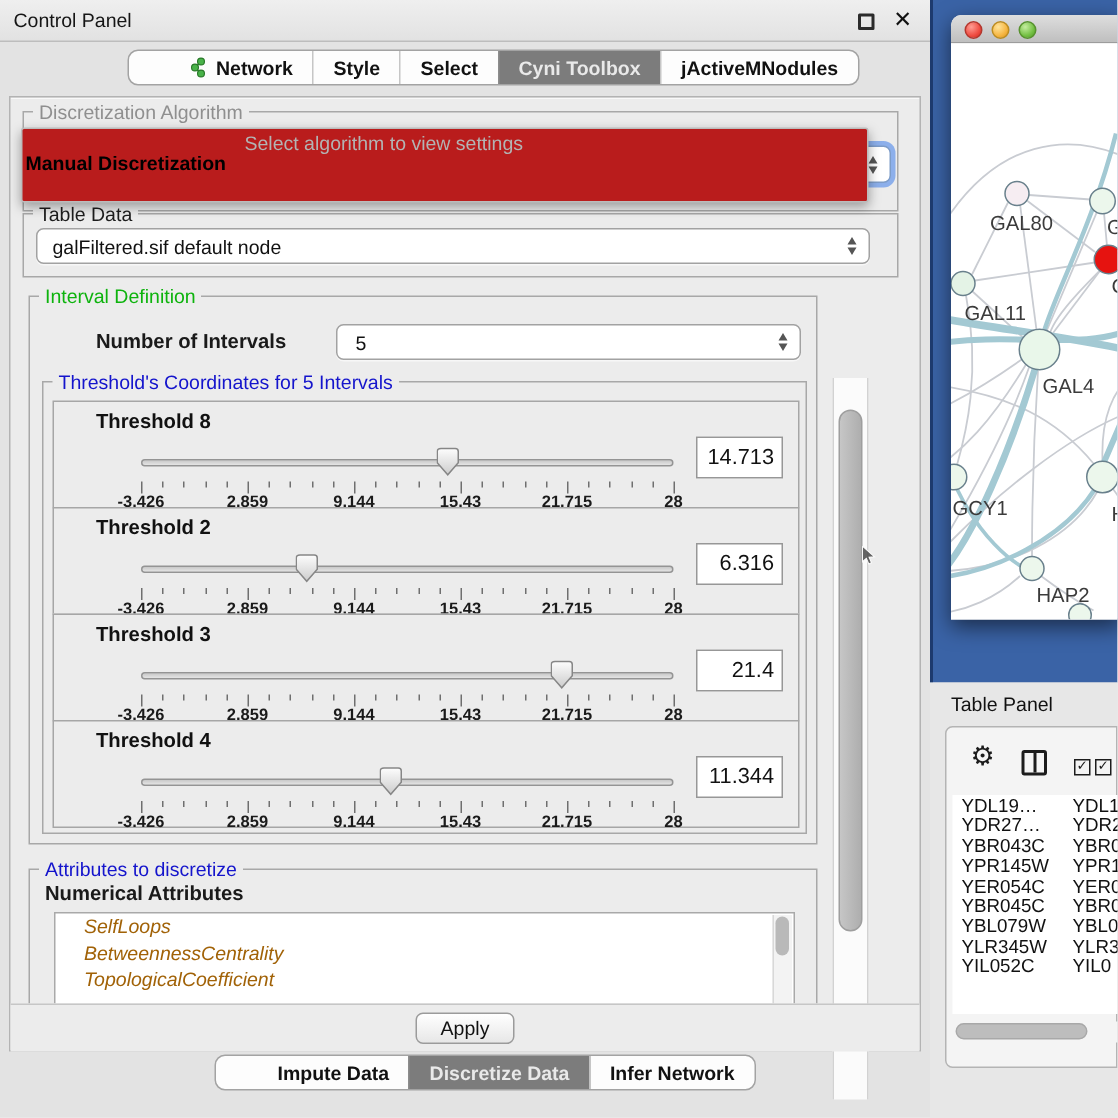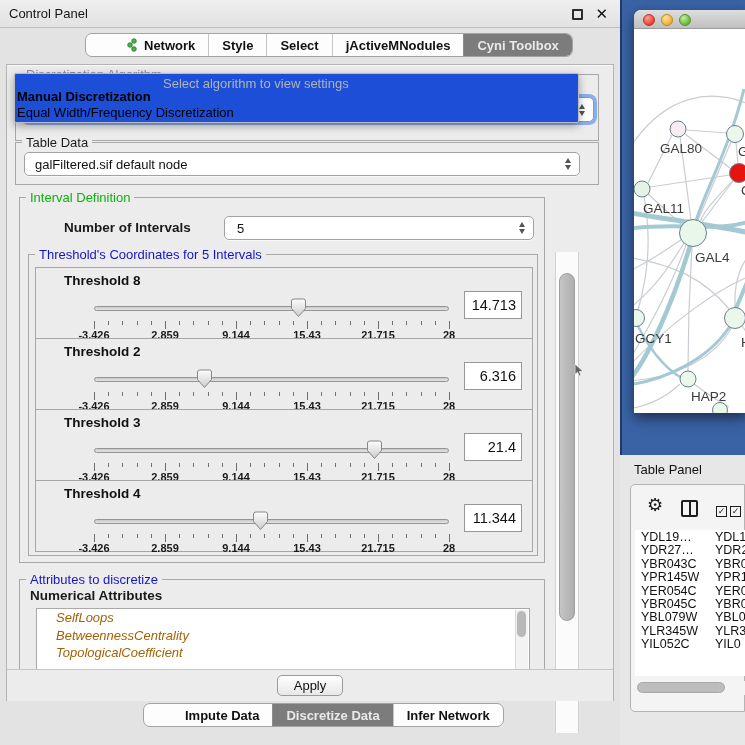--- a/index.html
+++ b/index.html
@@ -28,21 +28,21 @@
   .gt-green { color:#0db30d; }
   .gt-blue { color:#1414cc; }
 
   .combo { position:absolute; background:#fff; border:1px solid #a2a2a2; border-radius:5px; font-size:13px; color:#111; box-shadow:inset 0 1px 0 #fff,0 1px 0 rgba(255,255,255,.6); }
   .combo .val { position:absolute; left:10px; top:0; line-height:23px; white-space:nowrap; }
   .spin { position:absolute; right:8px; top:50%; transform:translateY(-50%); display:flex; flex-direction:column; align-items:center; gap:2px; }
   .arr-up { width:0; height:0; border-left:3.5px solid transparent; border-right:3.5px solid transparent; border-bottom:5px solid #555; }
   .arr-dn { width:0; height:0; border-left:3.5px solid transparent; border-right:3.5px solid transparent; border-top:5px solid #555; }
   .focus-ring { box-shadow:0 0 0 3px rgba(100,150,235,.7); border-color:#7d9cc8; }
 
-  #algo-popup { left:7px; top:8px; width:565px; height:50px; background:#1d4ed8; border:1px solid #bcbcbc; border-radius:2px; box-shadow:0 3px 8px rgba(0,0,0,.35); z-index:30; font-size:13px; }
+  #algo-popup { left:7px; top:20px; width:565px; height:50px; background:#b91c1c; border:1px solid #bcbcbc; border-radius:2px; box-shadow:0 3px 8px rgba(0,0,0,.35); z-index:30; font-size:13px; }
   #algo-popup .hint { position:absolute; left:148px; top:2px; color:#b3b3b3; line-height:15px; }
   #algo-popup .item { position:absolute; left:2px; white-space:nowrap; line-height:16px; color:#000; }
 
   .th-row { position:absolute; left:6px; width:498px; height:72px; border:1px solid #a6a6a6; background:#ececec; }
   .th-label { position:absolute; left:28px; top:5px; font-size:13.5px; font-weight:bold; color:#111; }
   .slider { position:absolute; left:58px; top:30px; width:355px; height:40px; }
   .slider .track { position:absolute; left:0; top:8px; width:355px; height:5px; background:linear-gradient(#c9c9c9,#e4e4e4); border:1px solid #949494; border-radius:3px; }
   .slider .thumb { position:absolute; top:0; }
   .slider .tick { position:absolute; width:1px; background:#6f6f6f; top:23px; }
   .slider .tlab { position:absolute; top:31px; transform:translateX(-50%); font-size:11px; font-weight:bold; color:#1a1a1a; white-space:nowrap; }
@@ -107,44 +107,43 @@
       <circle cx="7" cy="11" r="2.3" fill="#49b349" stroke="#2a7a2a" stroke-width="0.8"></circle>
     </svg>
     <span>Network</span>
   </div>
   <div class="tab">
       <span>Style</span>
     </div>
   <div class="tab">
       <span>Select</span>
     </div>
+  <div class="tab active">
+      <span>Cyni Toolbox</span>
+    </div>
   <div class="tab">
       <span>jActiveMNodules</span>
-    </div>
-  <div class="tab active">
-      <span>Cyni Toolbox</span>
     </div>
 </div>
 
 <div class="abs" id="content">
 
   <div class="group" style="left:8px; top:9px; width:584px; height:67px;">
     <span class="group-title gt-gray">Discretization Algorithm</span>
     <div class="combo focus-ring" style="left:8px; top:22px; width:570px; height:25px;">
       <span class="spin">
           <span class="arr-up"></span>
           <span class="arr-dn"></span>
         </span>
     </div>
   </div>
 
   <div class="abs" id="algo-popup">
     <div class="hint">Select algorithm to view settings</div>
     <div class="item" style="top:15px; font-weight:bold;">Manual Discretization</div>
-    <div class="item" style="top:31px;">Equal Width/Frequency Discretization</div>
   </div>
 
   <div class="group" style="left:8px; top:77px; width:584px; height:43px;">
     <span class="group-title gt-black">Table Data</span>
     <div class="combo" style="left:8px; top:9px; width:556px; height:24px;">
       <span class="val">galFiltered.sif default node</span>
       <span class="spin">
           <span class="arr-up"></span>
           <span class="arr-dn"></span>
         </span>

